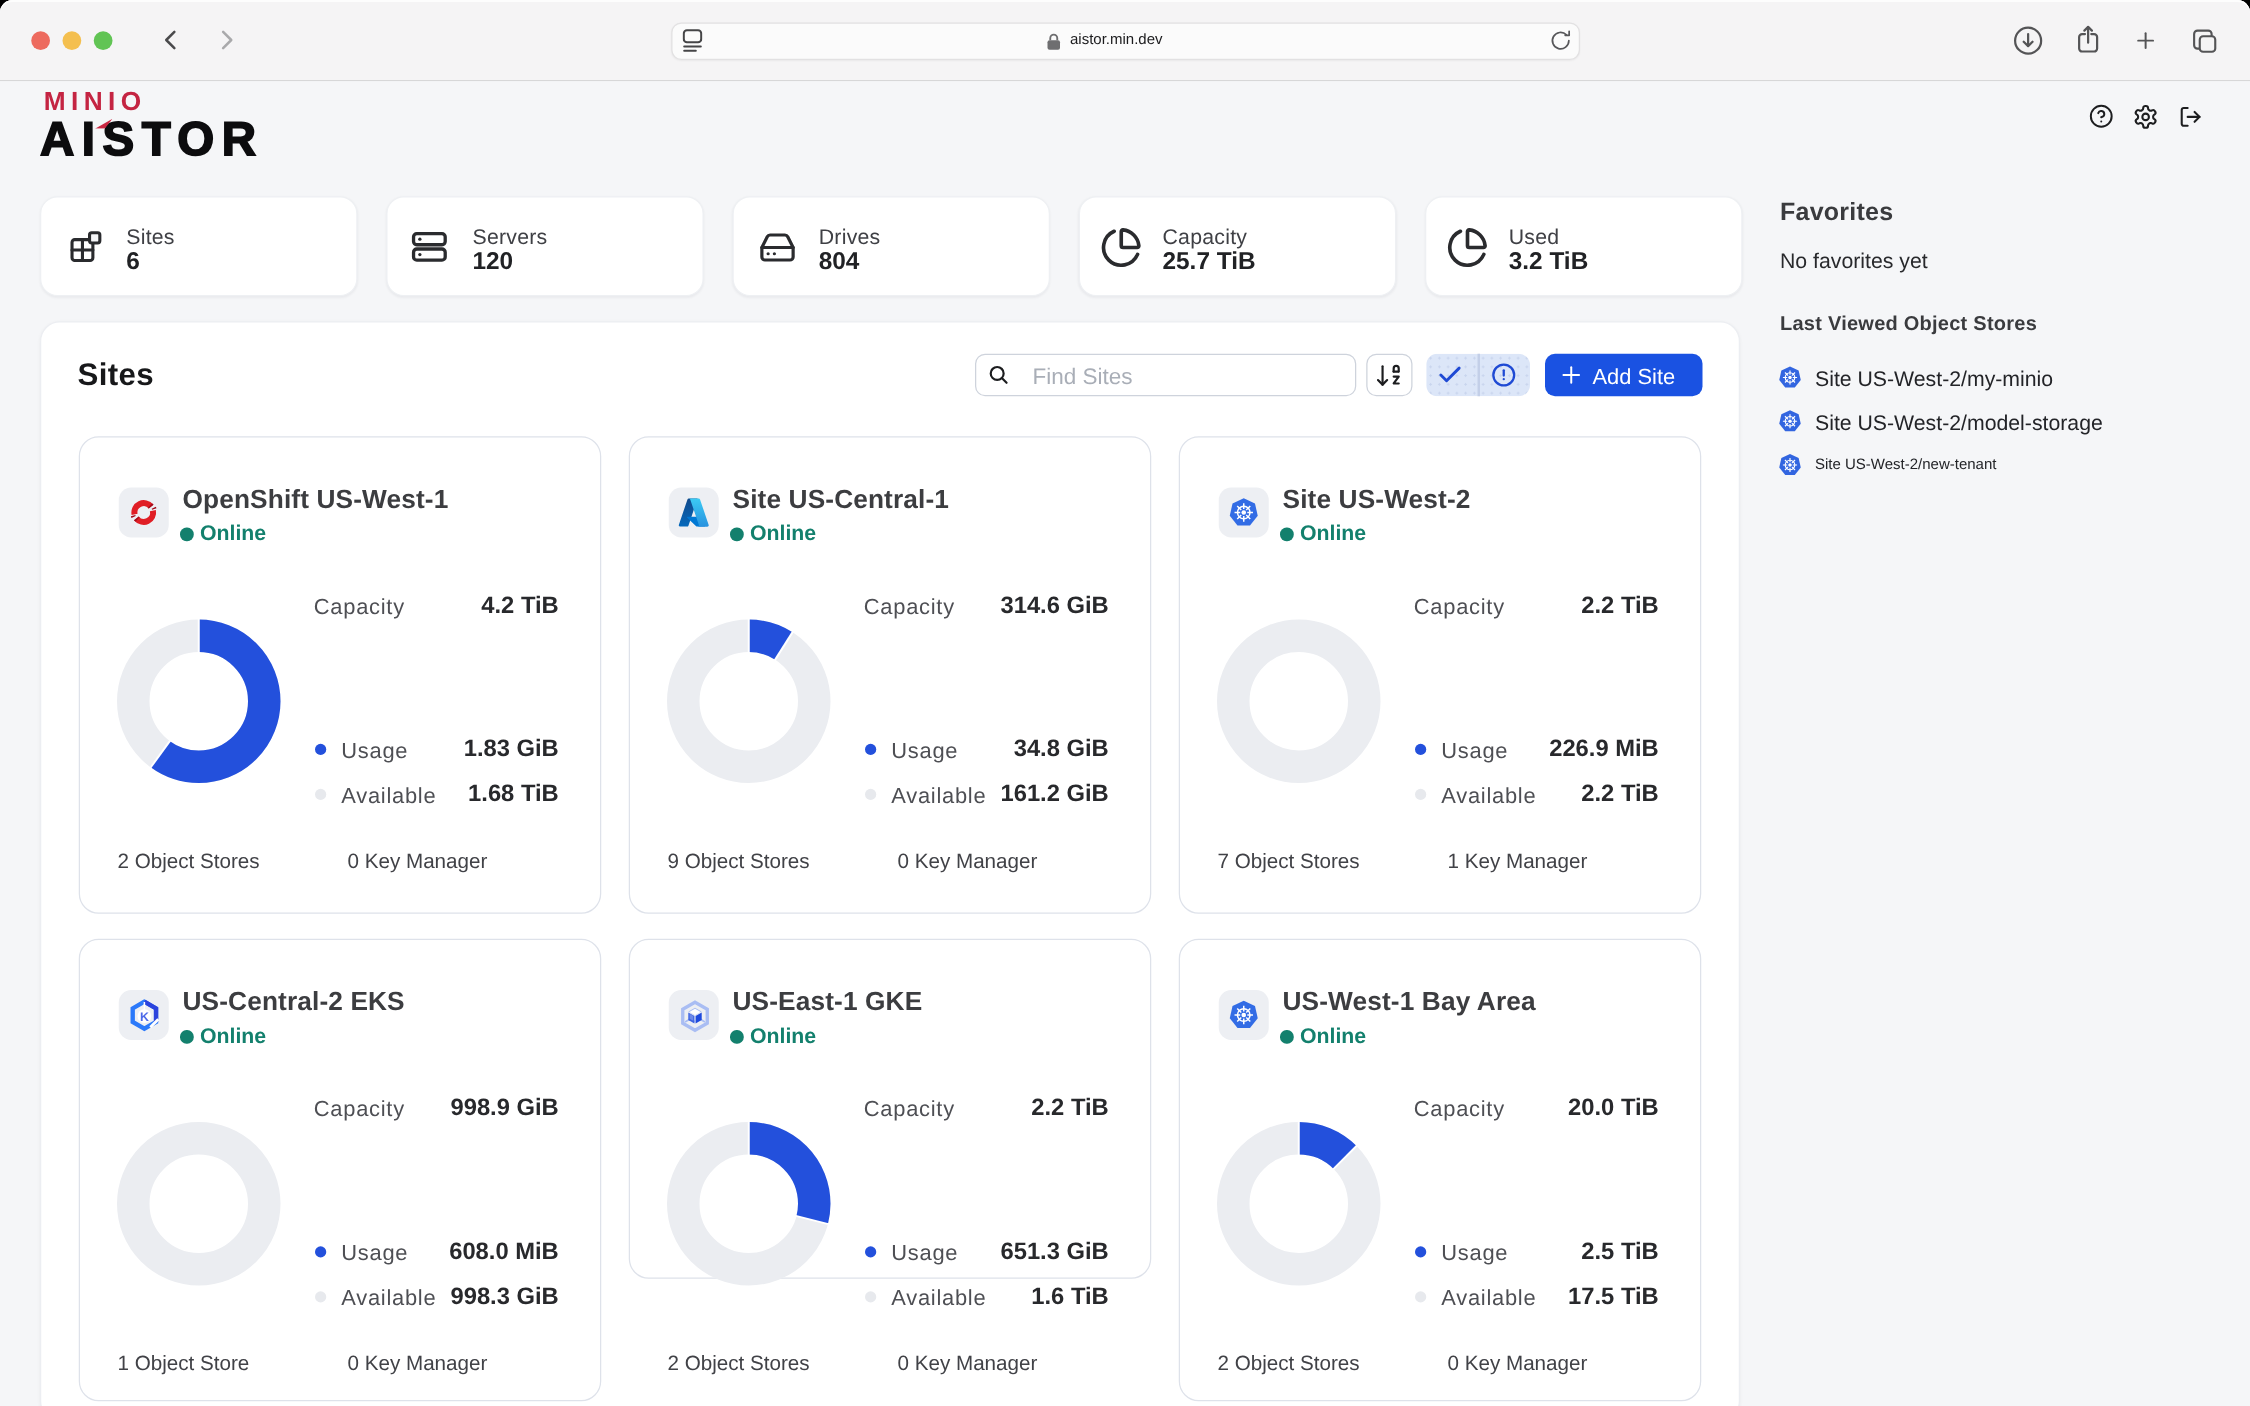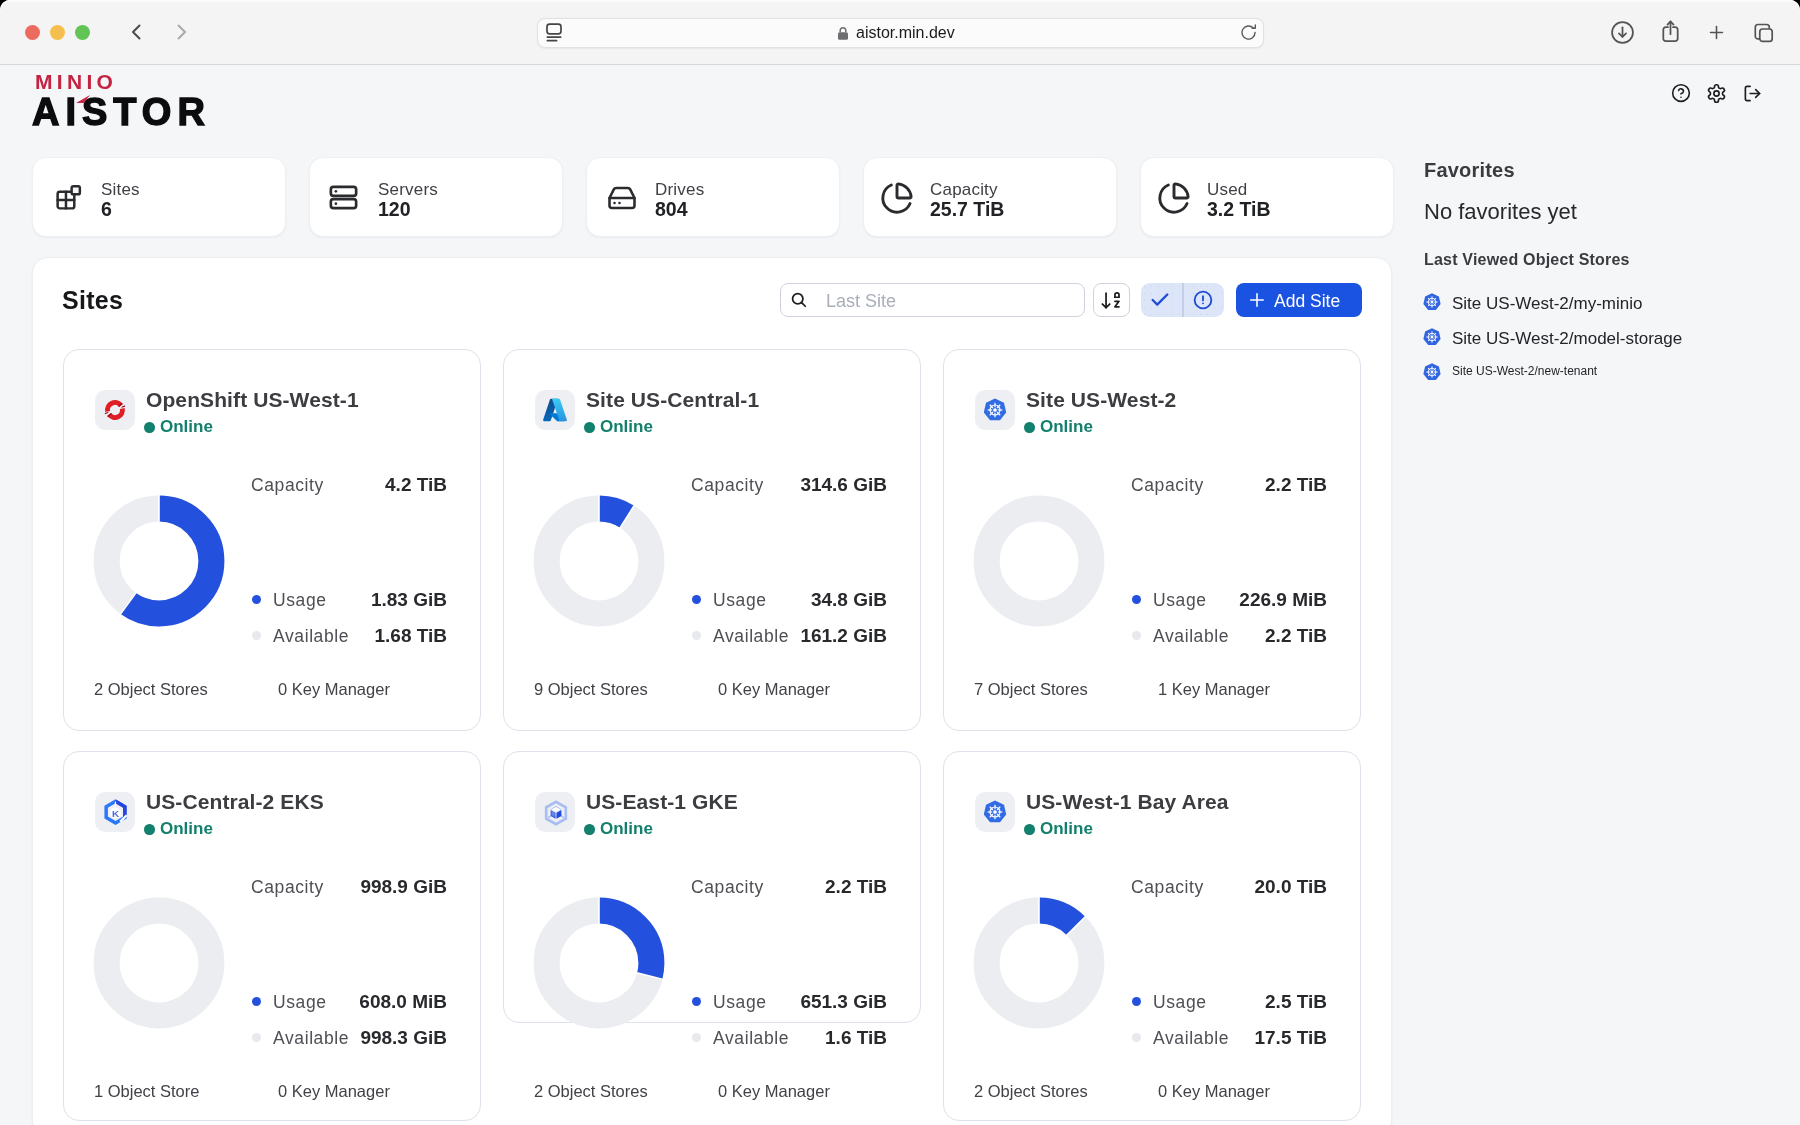--- a/index.html
+++ b/index.html
@@ -40,21 +40,21 @@
 <div class="urlbar"></div>
 <div class="abs" style="left:546px;top:23px"><svg width="16" height="19" viewBox="0 0 16 19" fill="none" stroke="#454547" stroke-width="1.7" stroke-linecap="round" stroke-linejoin="round" style="">
       <rect x="1" y="1.2" width="14" height="9.6" rx="2.6"></rect>
       <line x1="1.4" y1="14.2" x2="14.6" y2="14.2"></line>
       <line x1="1.4" y1="17.6" x2="10.6" y2="17.6"></line>
     </svg></div>
 <div class="abs" style="left:836px;top:26px"><svg width="14" height="15" viewBox="0 0 14 15">
       <rect x="2" y="6.2" width="10" height="7.6" rx="1.6" fill="#6e6e70"></rect>
       <path d="M4.2 6.2V4.5a2.8 2.8 0 0 1 5.6 0v1.7" fill="none" stroke="#6e6e70" stroke-width="1.5"></path>
     </svg></div>
-<div class="abs" style="left:856px;top:24px;font-size:16px;color:#1b1b1d;">aistor.min.dev</div>
+<div class="abs" style="left:856px;top:24px;font-size:12px;color:#1b1b1d;">aistor.min.dev</div>
 <div class="abs" style="left:1238px;top:22px"><svg width="21" height="21" viewBox="0 0 24 24" fill="none" stroke="#57575a" stroke-width="1.6" stroke-linecap="round" stroke-linejoin="round" style="">
       <path d="M19.5 12a7.5 7.5 0 1 1-2.2-5.3"></path>
       <path d="M19.8 3.5v3.6h-3.6"></path>
     </svg></div>
 <div class="abs" style="left:1610px;top:20px"><svg width="25" height="25" viewBox="0 0 24 24" fill="none" stroke="#545456" stroke-width="1.7" stroke-linecap="round" stroke-linejoin="round" style="">
       <circle cx="12" cy="12" r="10"></circle>
       <path d="M12 7v9"></path>
       <path d="m8.6 12.8 3.4 3.4 3.4-3.4"></path>
     </svg></div>
 <div class="abs" style="left:1658px;top:19px"><svg width="25" height="25" viewBox="0 0 24 24" fill="none" stroke="#545456" stroke-width="1.7" stroke-linecap="round" stroke-linejoin="round" style="">
@@ -133,21 +133,21 @@
     <div class="lab" style="left:66px">Used</div>
     <div class="val" style="left:66px">3.2 TiB</div>
   </div>
 <div class="panel"></div>
 <div class="abs" style="left:62px;top:286px;font-size:25px;font-weight:700;color:#17181a;letter-spacing:0.3px;">Sites</div>
 <div class="abs" style="left:780px;top:283px;width:305px;height:34px;background:#fff;border:1px solid #ced3dc;border-radius:8px;"></div>
 <div class="abs" style="left:789px;top:290px"><svg width="20" height="20" viewBox="0 0 24 24" fill="none" stroke="#1c1d1f" stroke-width="2.1" stroke-linecap="round" stroke-linejoin="round" style="">
       <circle cx="10.5" cy="10.5" r="6.2"></circle>
       <line x1="15.2" y1="15.2" x2="19.5" y2="19.5"></line>
     </svg></div>
-<div class="abs" style="left:826px;top:291px;font-size:18px;color:#a9aeb7;">Last Site</div>
+<div class="abs" style="left:826px;top:291px;font-size:18px;color:#a9aeb7;">Find Sites</div>
 <div class="abs" style="left:1093px;top:283px;width:37px;height:34px;background:#fff;border:1px solid #ced3dc;border-radius:8px;"></div>
 <div class="abs" style="left:1100px;top:289px"><svg width="22" height="22" viewBox="0 0 24 24" fill="none" stroke="#1c1d1f" stroke-width="1.9" stroke-linecap="round" stroke-linejoin="round" style="">
       <path d="m2.6 16.4 4 4 4-4"></path>
       <path d="M6.6 4.4v16"></path>
       <path d="M20.5 9h-4.4"></path>
       <path d="M16.3 9V6.3a2.2 2.2 0 0 1 4.4 0V9"></path>
       <path d="M16.3 13.4h4.4l-4.4 6h4.4"></path>
     </svg></div>
 <div class="abs" style="left:1141px;top:283px;width:83px;height:34px;background:#dce6f8;border-radius:9px;background-image:radial-gradient(#c9d5ee 0.8px, transparent 0.9px);background-size:7px 7px;"></div>
 <div class="abs" style="left:1182px;top:283px;width:1.5px;height:34px;background:#c3cfe8;"></div>
@@ -367,21 +367,21 @@
     <div class="ldot" style="top:245px;background:#2350dc"></div>
     <div class="rowlab" style="left:209px;top:240px">Usage</div>
     <div class="rowval" style="top:239px">2.5 TiB</div>
     <div class="ldot" style="top:281px;background:#e7e9ed"></div>
     <div class="rowlab" style="left:209px;top:276px">Available</div>
     <div class="rowval" style="top:275px">17.5 TiB</div>
     <div class="bt" style="left:30px">2 Object Stores</div>
     <div class="bt" style="left:214px">0 Key Manager</div>
   </div>
 <div class="abs" style="left:1424px;top:159px;font-size:20px;font-weight:700;color:#3a3b3e;letter-spacing:0.2px;">Favorites</div>
-<div class="abs" style="left:1424px;top:199px;font-size:22px;color:#28292c;">No favorites yet</div>
+<div class="abs" style="left:1424px;top:199px;font-size:17px;color:#28292c;">No favorites yet</div>
 <div class="abs" style="left:1424px;top:251px;font-size:16px;font-weight:700;color:#3a3b3e;letter-spacing:0.2px;">Last Viewed Object Stores</div>
 <div class="abs" style="left:1422px;top:292px"><svg width="20" height="20" viewBox="0 0 24 24">
       <polygon points="12.00,1.40 20.29,5.39 22.33,14.36 16.60,21.55 7.40,21.55 1.67,14.36 3.71,5.39" fill="#3265e0" stroke="none"></polygon>
       <g stroke="#fff" stroke-width="1.1" fill="none">
         <circle cx="12" cy="12" r="4.6"></circle>
         <line x1="14.60" y1="12.00" x2="18.80" y2="12.00"></line>
         <line x1="13.84" y1="13.84" x2="16.81" y2="16.81"></line>
         <line x1="12.00" y1="14.60" x2="12.00" y2="18.80"></line>
         <line x1="10.16" y1="13.84" x2="7.19" y2="16.81"></line>
         <line x1="9.40" y1="12.00" x2="5.20" y2="12.00"></line>

